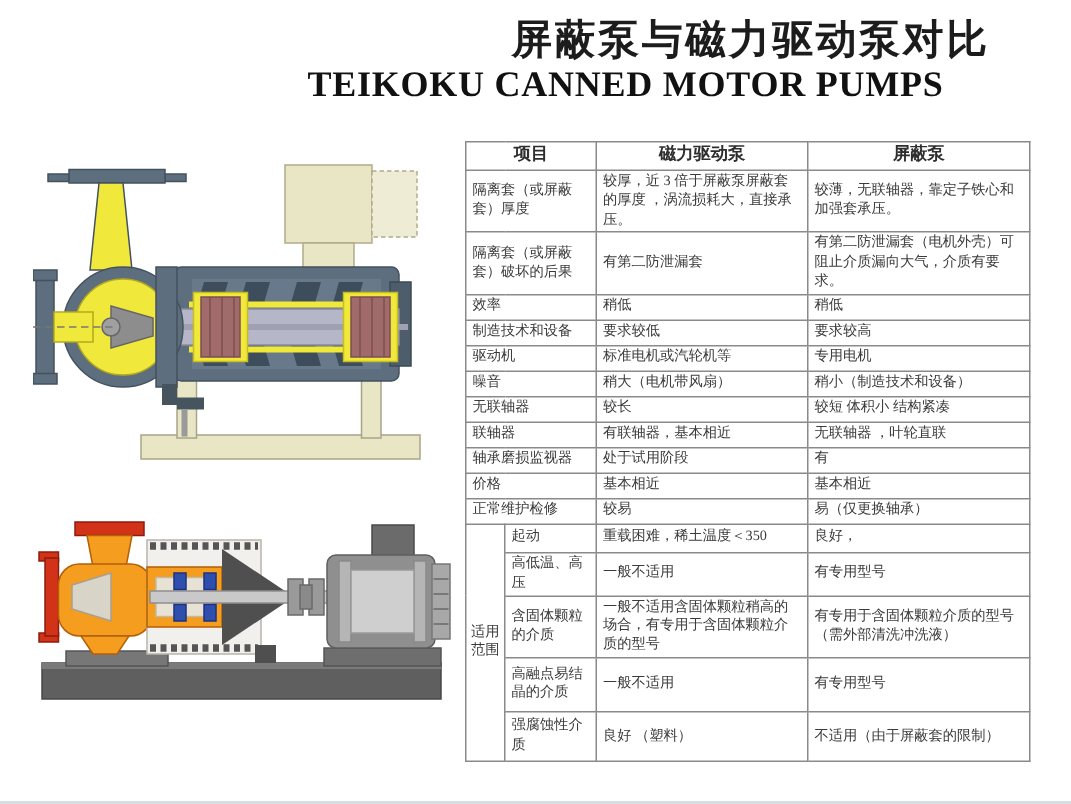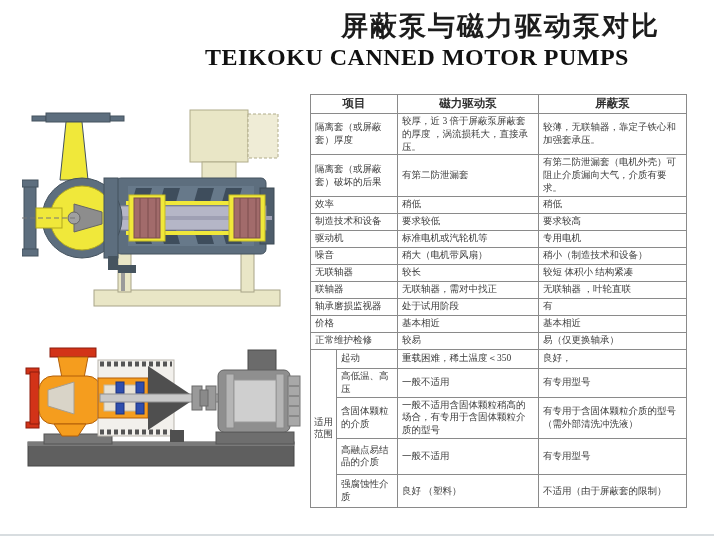--- a/index.html
+++ b/index.html
@@ -233,21 +233,21 @@
       <td>稍大（电机带风扇）</td>
       <td>稍小（制造技术和设备）</td>
     </tr>
     <tr class="h-1">
       <td colspan="2">无联轴器</td>
       <td>较长</td>
       <td>较短 体积小 结构紧凑</td>
     </tr>
     <tr class="h-1">
       <td colspan="2">联轴器</td>
-      <td>无联轴器，需对中找正</td>
+      <td>有联轴器，基本相近</td>
       <td>无联轴器 ，叶轮直联</td>
     </tr>
     <tr class="h-1">
       <td colspan="2">轴承磨损监视器</td>
       <td>处于试用阶段</td>
       <td>有</td>
     </tr>
     <tr class="h-1">
       <td colspan="2">价格</td>
       <td>基本相近</td>

